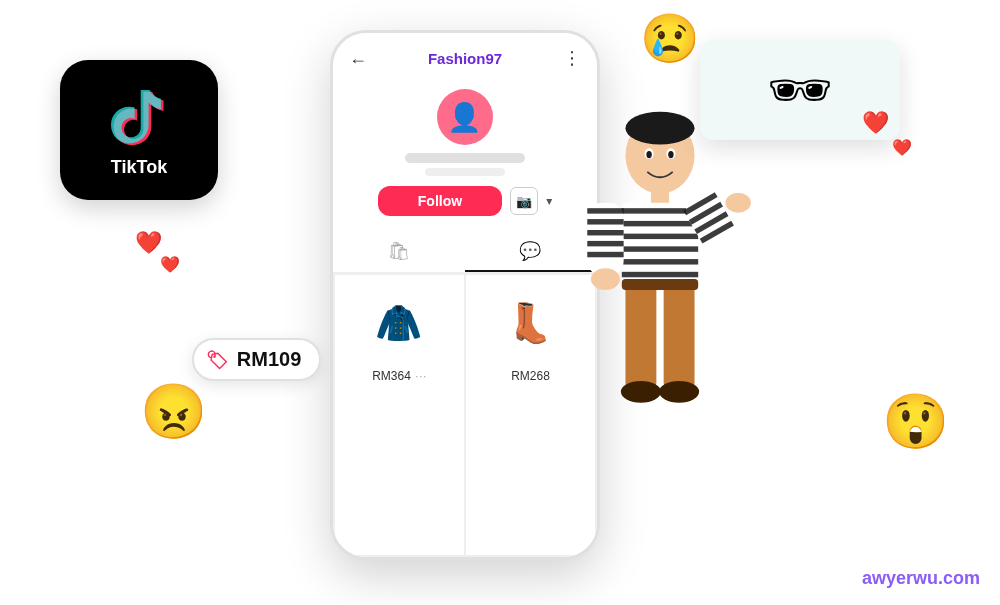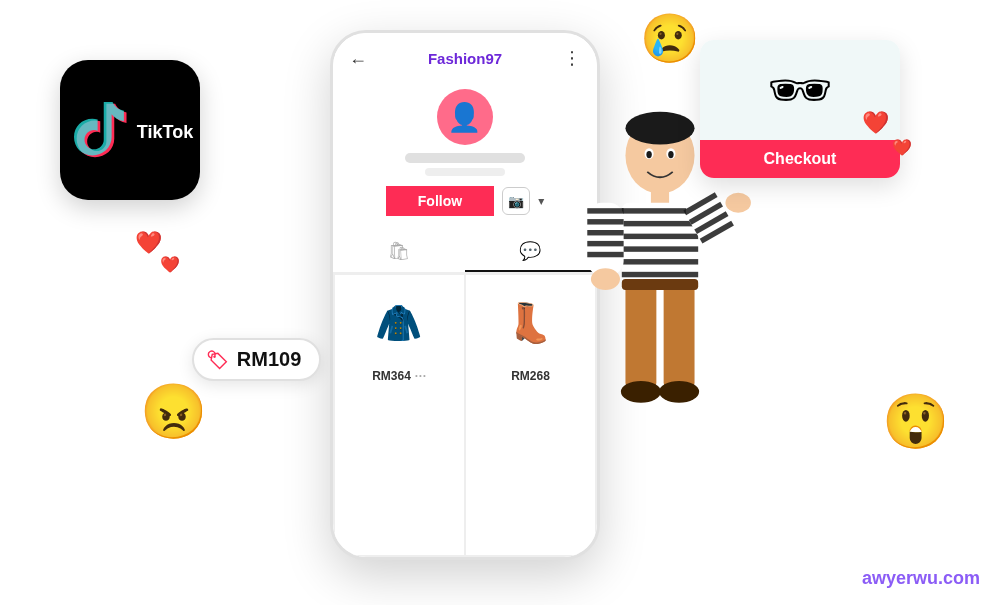--- a/index.html
+++ b/index.html
@@ -17,26 +17,26 @@
       height: 605px;
       position: relative;
       background: #fff;
     }
 
     
     .tiktok-logo {
       position: absolute;
       left: 60px;
       top: 60px;
-      width: 140px;
+      width: 158px;
       height: 140px;
       background: #000;
       border-radius: 28px;
       display: flex;
-      flex-direction: row;
+      flex-direction: column;
       align-items: center;
       justify-content: center;
       box-shadow: 0 8px 24px rgba(0,0,0,0.18);
     }
     .tiktok-logo .tiktok-icon {
       width: 70px;
       height: 70px;
     }
     .tiktok-logo .tiktok-label {
       color: #fff;
@@ -133,22 +133,22 @@
     .profile-actions {
       display: flex;
       align-items: center;
       gap: 8px;
       margin-bottom: 8px;
     }
     .follow-btn {
       background: #fe2c55;
       color: #fff;
       border: none;
-      border-radius: 0;
-      padding: 7px 32px;
+      border-radius: 12px;
+      padding: 7px 40px;
       font-size: 14px;
       font-weight: 600;
       cursor: pointer;
       text-align: right;
     }
     .ig-btn {
       width: 28px;
       height: 28px;
       border: 1.5px solid #ccc;
       border-radius: 6px;
@@ -206,21 +206,21 @@
       border-radius: 6px;
       display: flex;
       align-items: center;
       justify-content: center;
       font-size: 38px;
       margin-bottom: 6px;
     }
     .product-price {
       font-size: 12px;
       color: #333;
-      font-weight: 700;
+      font-weight: 400;
       display: flex;
       align-items: flex-end;
       gap: 4px;
     }
     .product-more {
       font-size: 12px;
       color: #aaa;
     }
 
     
@@ -404,21 +404,20 @@
 
   <div class="price-badge">
     <span class="price-badge-icon">🏷</span>
     <span>RM109</span>
   </div>
 
   <div class="checkout-card">
     <div class="checkout-product-img">
       <span class="sunglasses-icon">🕶</span>
     </div>
-    <button class="checkout-btn">Checkout</button>
   </div>
 
   <div class="person-figure">
     <svg width="220" height="460" viewBox="0 0 220 460" xmlns="http://www.w3.org/2000/svg">
 
       <ellipse cx="110" cy="60" rx="38" ry="42" fill="#f5c9a0"></ellipse>
 
       <ellipse cx="110" cy="30" rx="38" ry="18" fill="#1a1a1a"></ellipse>
 
       <rect x="100" y="98" width="20" height="18" fill="#f5c9a0"></rect>

